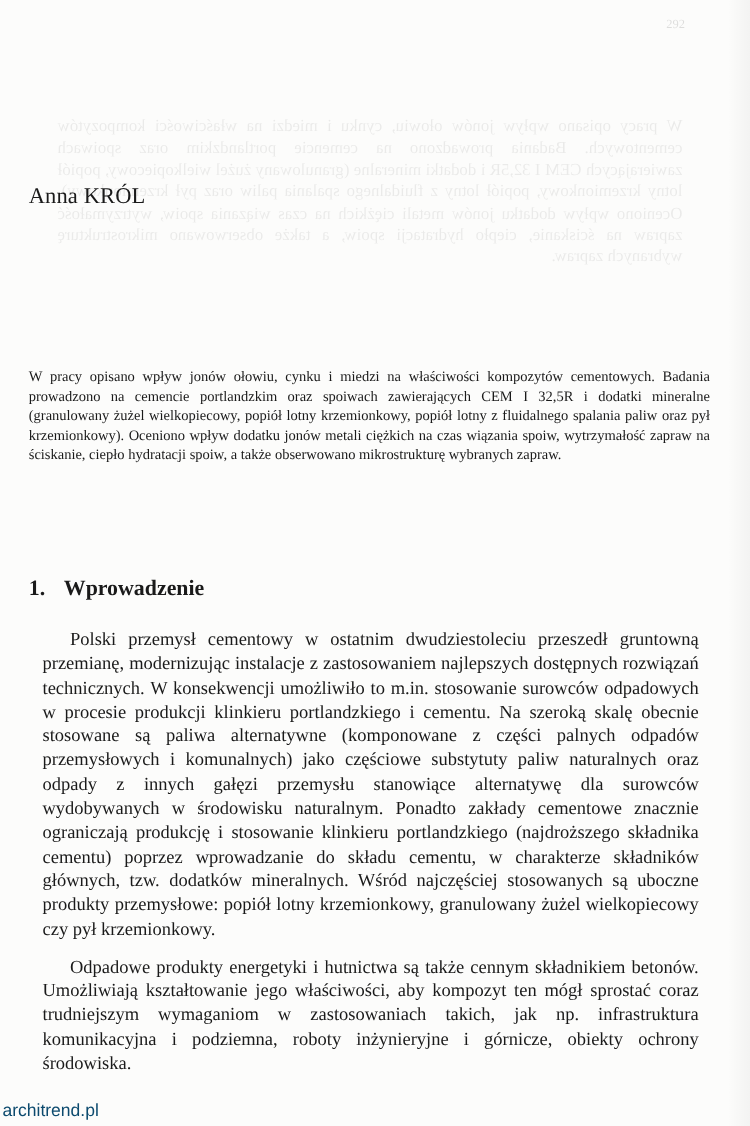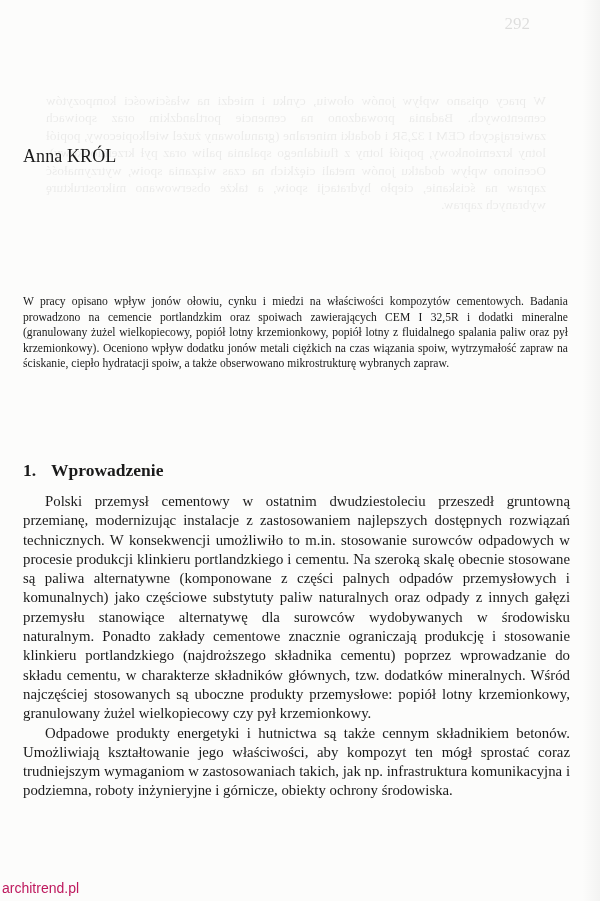--- a/index.html
+++ b/index.html
@@ -10,22 +10,22 @@
     color: #1a1a1a;
     position: relative;
   }
   .page { position: absolute; left: 0; top: 0; width: 600px; height: 901px; }
   .bleed {
     position: absolute; left: 46px; top: 92px; width: 500px;
     color: rgba(0,0,0,0.07); font-size: 13.5px; line-height: 17.4px;
     text-align: justify; pointer-events: none; transform: scaleX(-1);
   }
   .page-number {
-    position: absolute; right: 70px; top: 14px;
-    font-size: 17px; color: rgba(0,0,0,0.12);
+    position: absolute; right: 52px; top: 14px;
+    font-size: 10px; color: rgba(0,0,0,0.12);
   }
   .author {
     position: absolute; left: 23px; top: 146px;
     font-size: 18px; letter-spacing: 0.1px;
   }
   .title {
     position: absolute; left: 23px; top: 221px; width: 545px;
     font-weight: bold; font-size: 18.2px; line-height: 24px; margin: 0;
   }
   .abstract {
@@ -39,25 +39,25 @@
   .keywords .kw { font-style: italic; }
   .section-heading {
     position: absolute; left: 23px; top: 460px;
     font-weight: bold; font-size: 17.5px; margin: 0;
   }
   .section-heading .num { display: inline-block; width: 28px; }
   .body-text {
     position: absolute; left: 23px; top: 492px; width: 547px;
     font-size: 14.8px; line-height: 19.3px; text-align: justify;
   }
-  .body-text p { margin: 0; text-indent: 22px; }
+  .body-text p { margin: 11px; text-indent: 22px; }
   .watermark {
     position: absolute; left: 2px; top: 880px;
     font-family: "Liberation Sans", "DejaVu Sans", sans-serif;
-    font-size: 14px; color: #be185d;
+    font-size: 14px; color: #0c4a6e;
   }
   .edge-shadow {
     position: absolute; right: 0; top: 0; width: 18px; height: 901px;
     background: linear-gradient(to right, rgba(0,0,0,0), rgba(0,0,0,0.035));
   }
 </style>
 </head>
 <body>
 
 <div class="page">

